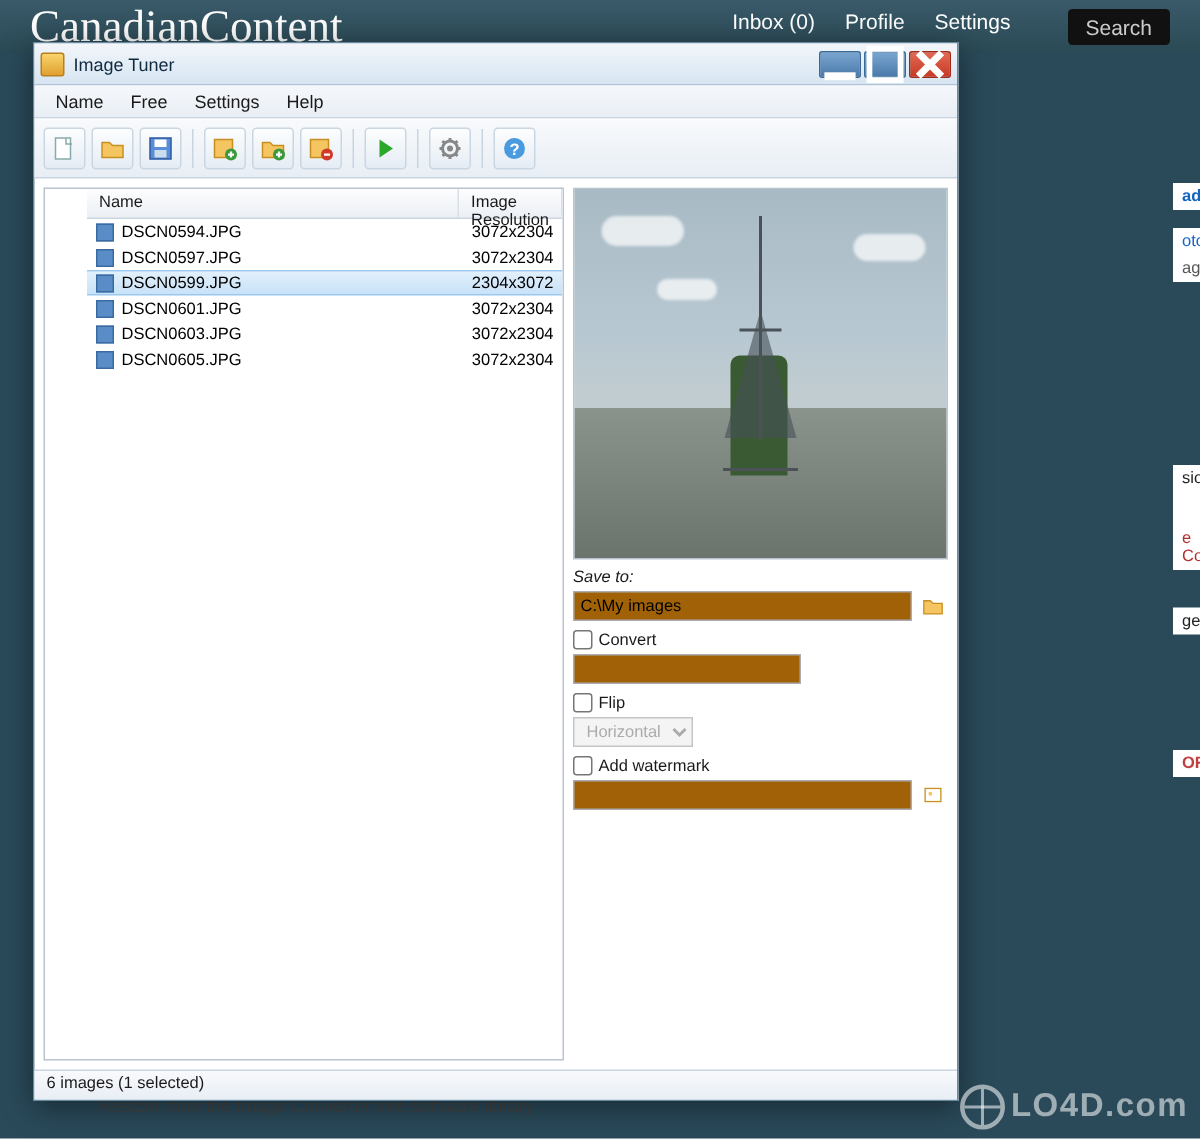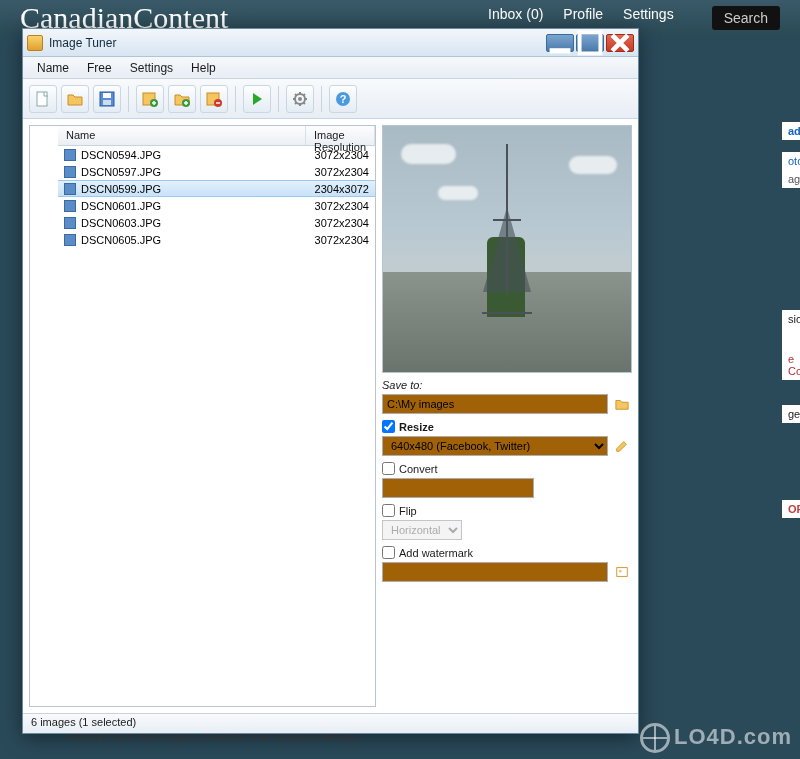--- a/index.html
+++ b/index.html
@@ -248,34 +248,20 @@
         <div class="inputrow">
           <input type="text" value="C:\My images" style="">
           <div class="ibtn">
               <svg width="16" height="14" viewBox="0 0 18 16">
                 <path d="M2 4 h5 l2 2 h7 v8 H2 z" fill="#f4c560" stroke="#c89020"></path>
               </svg>
             </div>
         </div>
       </div>
 
-      <div class="section">
-        <div class="chkrow">
-          <input type="checkbox" checked="" style="">
-          <b>Resize</b>
-        </div>
-        <div class="inputrow">
-          <select><option>640x480 (Facebook, Twitter)</option></select>
-          <div class="ibtn">
-              <svg width="14" height="14" viewBox="0 0 16 16">
-                <path d="M2 11 L10 3 L13 6 L5 14 L2 14 z" fill="#f4c560" stroke="#c89020"></path>
-              </svg>
-            </div>
-        </div>
-      </div>
 
 
       <div class="section">
         <div class="chkrow">
           <input type="checkbox" style="">
           <span>Convert</span>
         </div>
         <input type="text" value="" style="">
       </div>
 

